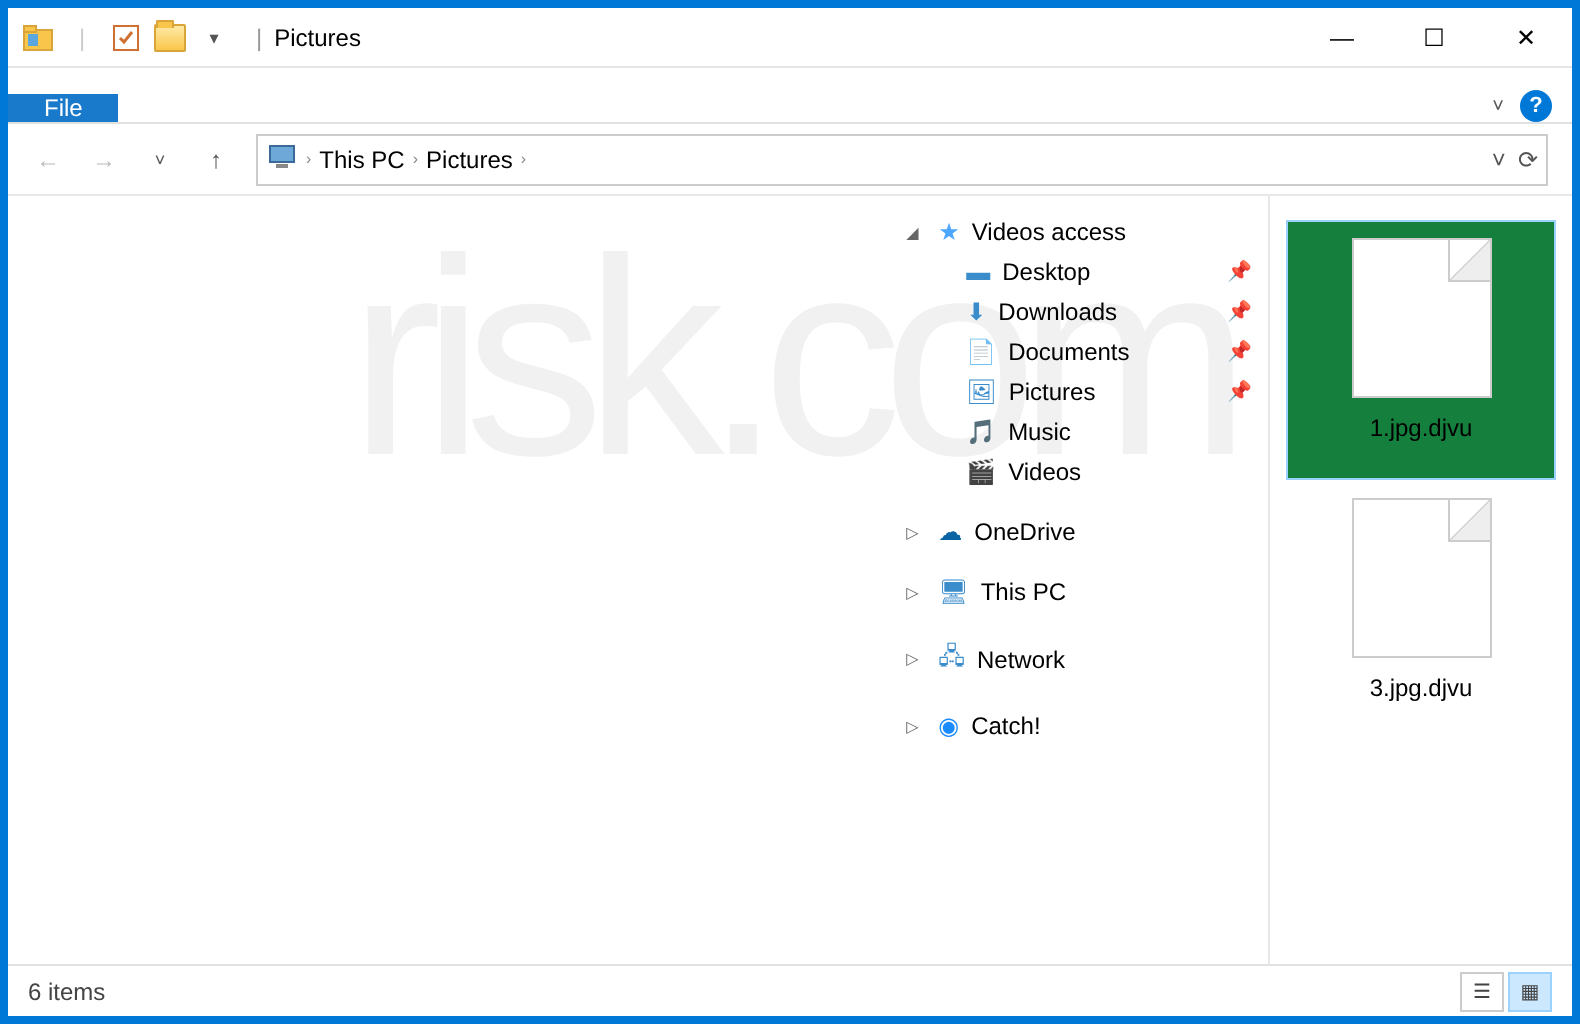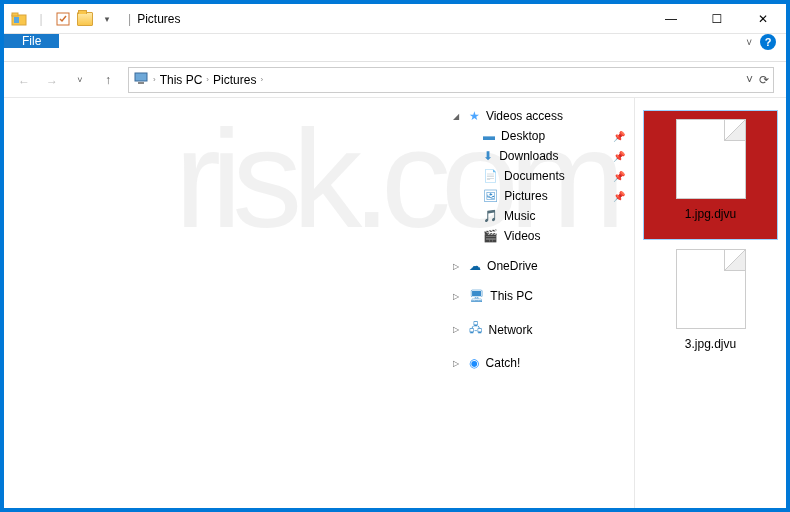--- a/index.html
+++ b/index.html
@@ -5,21 +5,21 @@
 * { margin:0; padding:0; box-sizing:border-box; font-family:"Segoe UI",Tahoma,sans-serif; font-size:12px; }
 body { background:#0078d7; width:790px; height:512px; padding:3px; }
 .window { width:784px; height:506px; background:#fff; border:1px solid #0078d7; display:flex; flex-direction:column; position:relative; }
 .titlebar { height:30px; background:#fff; display:flex; align-items:center; border-bottom:1px solid #e5e5e5; }
 .qat { display:flex; align-items:center; gap:4px; padding:0 6px; }
 .qat-icon { width:18px; height:18px; display:flex; align-items:center; justify-content:center; }
 .title-sep { color:#999; margin:0 6px; }
 .title-text { color:#000; }
 .wincontrols { margin-left:auto; display:flex; }
 .wincontrols div { width:46px; height:30px; display:flex; align-items:center; justify-content:center; color:#000; }
-.ribbon { height:28px; display:flex; align-items:flex-start; border-bottom:1px solid #e1e1e1; }
+.ribbon { height:28px; display:flex; align-items:flex-end; border-bottom:1px solid #e1e1e1; }
 .file-tab { background:#1979ca; color:#fff; padding:0 18px; display:flex; align-items:center; font-size:12px; }
 .ribbon-tab { padding:0 18px; display:flex; align-items:center; color:#444; }
 .ribbon-right { margin-left:auto; display:flex; align-items:center; padding-right:10px; gap:8px; }
 .chev { font-size:10px; color:#555; }
 .help { width:16px; height:16px; border-radius:50%; background:#0078d7; color:#fff; display:flex; align-items:center; justify-content:center; font-size:11px; font-weight:bold; }
 .navbar { height:36px; display:flex; align-items:center; padding:4px 8px; gap:4px; border-bottom:1px solid #e8e8e8; }
 .navbtn { width:24px; height:24px; display:flex; align-items:center; justify-content:center; color:#555; }
 .navbtn.disabled { color:#bbb; }
 .addrbar { flex:1; height:26px; border:1px solid #ccc; display:flex; align-items:center; padding:0 4px; margin:0 4px; background:#fff; }
 .crumb { display:flex; align-items:center; gap:4px; }
@@ -29,21 +29,21 @@
 .searchbox .sicon { margin-left:auto; color:#555; font-style:normal; }
 .body { flex:1; display:flex; overflow:hidden; }
 .sidebar { width:200px; border-right:1px solid #e8e8e8; padding:8px 4px; overflow:auto; }
 .tree-item { display:flex; align-items:center; gap:6px; padding:3px 4px 3px 14px; color:#000; }
 .tree-item.sub { padding-left:34px; }
 .tree-item .arrow { width:10px; font-size:8px; color:#666; }
 .tree-item.top { padding-left:4px; }
 .pin { margin-left:auto; color:#888; font-size:10px; }
 .content { flex:1; padding:12px 8px; display:flex; flex-wrap:wrap; align-content:flex-start; gap:0; }
 .file { width:135px; height:130px; display:flex; flex-direction:column; align-items:center; justify-content:flex-start; padding:8px 4px; border:1px solid transparent; }
-.file.selected { border:1px solid #99d1ff; background:#b91c1c; }
+.file.selected { border:1px solid #99d1ff; background:#15803d; }
 .fileicon { width:70px; height:80px; background:#fff; border:1px solid #ccc; position:relative; margin-bottom:8px; }
 .fileicon::before { content:""; position:absolute; top:0; right:0; width:20px; height:20px; background:linear-gradient(135deg,#fff 0%,#fff 48%,#ccc 50%,#eee 52%,#eee 100%); border-left:1px solid #ccc; border-bottom:1px solid #ccc; }
 .filename { font-size:12px; color:#000; text-align:center; }
 .statusbar { height:26px; border-top:1px solid #e1e1e1; display:flex; align-items:center; padding:0 10px; color:#444; }
 .status-right { margin-left:auto; display:flex; gap:2px; }
 .viewbtn { width:22px; height:20px; border:1px solid #ccc; display:flex; align-items:center; justify-content:center; font-size:10px; }
 .viewbtn.active { background:#cce8ff; border-color:#99d1ff; }
 
 .wm { position:absolute; top:50%; left:50%; transform:translate(-50%,-50%); font-size:140px; font-weight:300; color:rgba(200,200,200,0.25); pointer-events:none; letter-spacing:-10px; white-space:nowrap; z-index:0; }
 .body > * { position:relative; z-index:1; }
@@ -188,14 +188,21 @@
         <div class="filename">1.jpg.djvu</div>
       </div>
       <div class="file">
         <div class="fileicon"></div>
         <div class="filename">3.jpg.djvu</div>
       </div>
 
     </div>
   </div>
 
+  <div class="statusbar">
+    <span>6 items</span>
+    <div class="status-right">
+      <div class="viewbtn">☰</div>
+      <div class="viewbtn active">▦</div>
+    </div>
+  </div>
 
 </div>
 
 </body></html>

